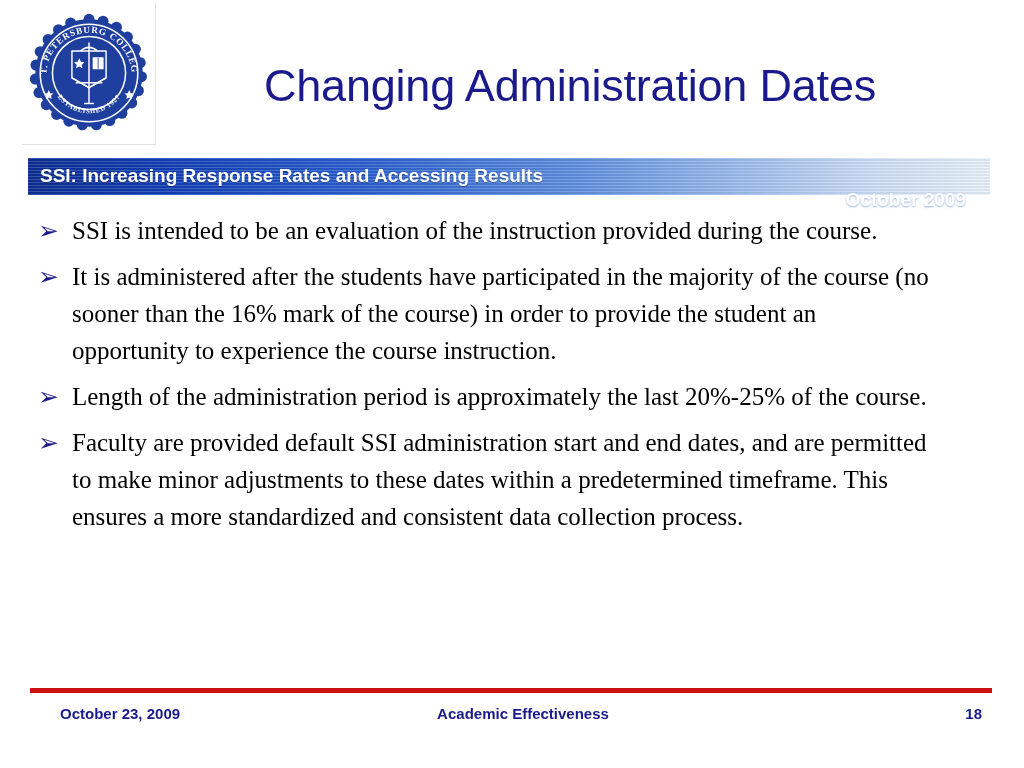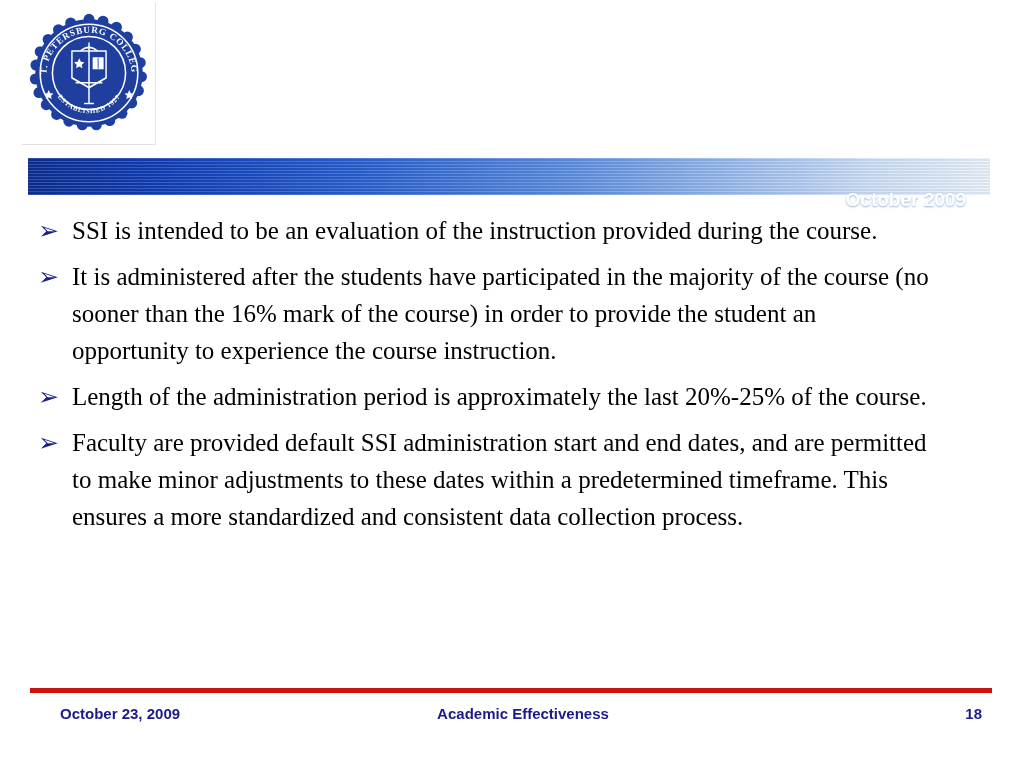--- a/index.html
+++ b/index.html
@@ -234,22 +234,24 @@
       <g fill="#ffffff">
         <path d="M 84,76 l 2.6,5.4 5.9,.8 -4.3,4.1 1,5.9 -5.2,-2.8 -5.2,2.8 1,-5.9 -4.3,-4.1 5.9,-.8 z"></path>
         <rect x="106" y="74" width="18" height="20" rx="1"></rect>
       </g>
       <g stroke="#1f3f9e" stroke-width="1.4" fill="none">
         <path d="M 115,75 l 0,18"></path>
       </g>
     </svg>
   </div>
 
+  <div id="slide-title">Changing Administration Dates</div>
 
   <div id="banner">
+    <span id="banner-left">SSI: Increasing Response Rates and Accessing Results</span>
     <span id="banner-right">October 2009</span>
   </div>
 
   <div id="bullets">
 
     <div class="bullet-row">
       <span class="bullet-marker">➢</span>
       <span class="bullet-text">SSI is intended to be an evaluation of the instruction provided during the course.</span>
     </div>
 

